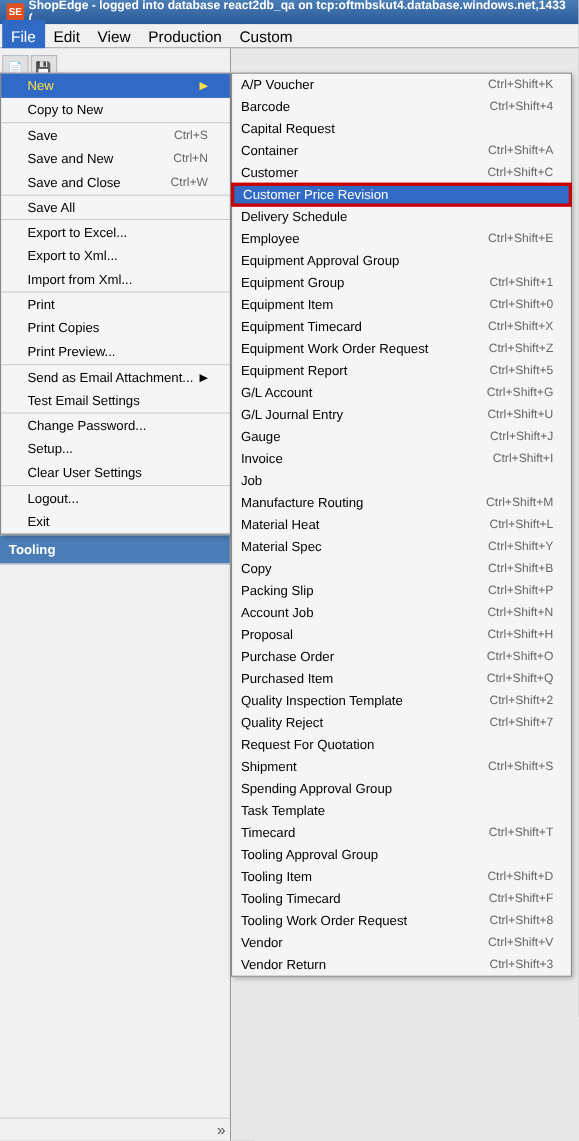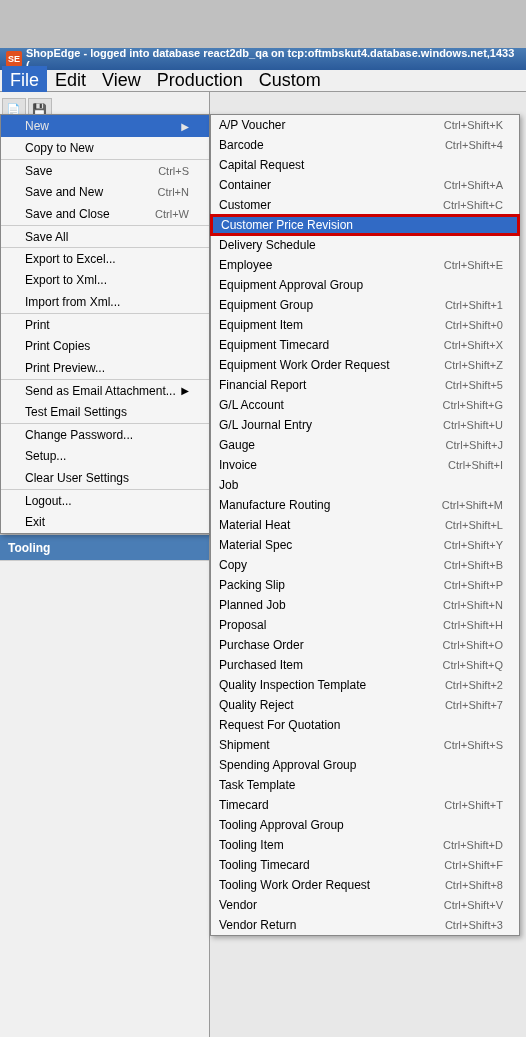--- a/index.html
+++ b/index.html
@@ -16,21 +16,20 @@
     
     #titlebar {
       background: linear-gradient(to bottom, #4a7db5, #2a5a9a);
       color: white;
       height: 22px;
       display: flex;
       align-items: center;
       padding: 11px 6px;
       font-size: 11px;
       font-weight: bold;
-      margin-top: 48px;
     }
     #titlebar-icon {
       width: 16px;
       height: 16px;
       margin-right: 4px;
       background: #e05020;
       border-radius: 2px;
       display: flex;
       align-items: center;
       justify-content: center;
@@ -47,21 +46,21 @@
       display: flex;
       align-items: center;
       padding: 0 2px;
     }
     .menu-item {
       padding: 2px 8px;
       cursor: pointer;
       height: 30px;
       display: flex;
       align-items: center;
-      font-size: 18px;
+      font-size: 14px;
     }
     .menu-item:hover, .menu-item.active {
       background: #316ac5;
       color: white;
     }
     .menu-item.active {
       background: #316ac5;
       color: white;
     }
 
@@ -183,21 +182,21 @@
     .dropdown-item {
       padding: 3px 20px 3px 24px;
       cursor: pointer;
       display: flex;
       align-items: center;
       justify-content: space-between;
       font-size: 12px;
       height: 22px;
       white-space: nowrap;
     }
-    .dropdown-item.active { background: #316ac5; color: #e5e5e5; }
+    .dropdown-item.active { background: #316ac5; color: #fde047; }
     .dropdown-item.separator-before {
       border-top: 1px solid #ccc;
     }
     .dropdown-item .shortcut {
       color: #666;
       font-size: 11px;
       margin-left: 4px;
       text-align: right;
     }
     .dropdown-item .arrow { margin-left: auto; font-size: 10px; }
@@ -421,21 +420,21 @@
         </div>
         <div class="submenu-item">
           <span>Equipment Timecard</span>
           <span class="shortcut">Ctrl+Shift+X</span>
         </div>
         <div class="submenu-item">
           <span>Equipment Work Order Request</span>
           <span class="shortcut">Ctrl+Shift+Z</span>
         </div>
         <div class="submenu-item">
-          <span>Financial Report</span>
+          <span>Equipment Report</span>
           <span class="shortcut">Ctrl+Shift+5</span>
         </div>
         <div class="submenu-item">
           <span>G/L Account</span>
           <span class="shortcut">Ctrl+Shift+G</span>
         </div>
         <div class="submenu-item">
           <span>G/L Journal Entry</span>
           <span class="shortcut">Ctrl+Shift+U</span>
         </div>
@@ -464,21 +463,21 @@
         </div>
         <div class="submenu-item">
           <span>Copy</span>
           <span class="shortcut">Ctrl+Shift+B</span>
         </div>
         <div class="submenu-item">
           <span>Packing Slip</span>
           <span class="shortcut">Ctrl+Shift+P</span>
         </div>
         <div class="submenu-item">
-          <span>Planned Job</span>
+          <span>Account Job</span>
           <span class="shortcut">Ctrl+Shift+N</span>
         </div>
         <div class="submenu-item">
           <span>Proposal</span>
           <span class="shortcut">Ctrl+Shift+H</span>
         </div>
         <div class="submenu-item">
           <span>Purchase Order</span>
           <span class="shortcut">Ctrl+Shift+O</span>
         </div>

